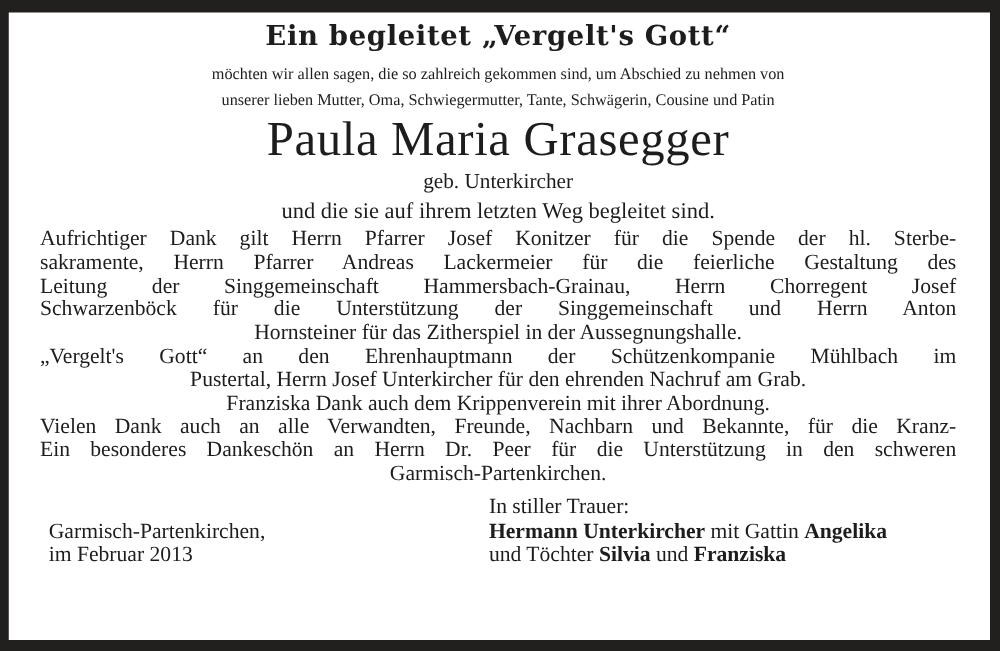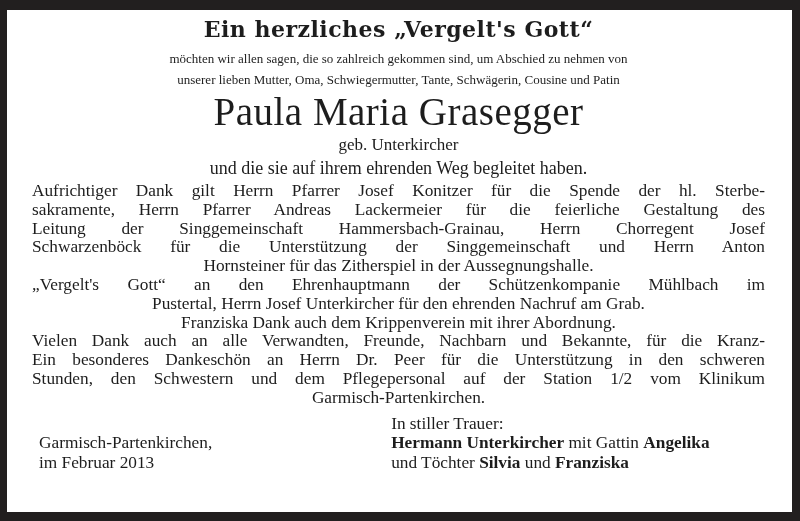--- a/index.html
+++ b/index.html
@@ -69,49 +69,48 @@
   .place-date { width: 49%; box-sizing: border-box; padding-left: 7px; }
   .mourners { flex: 1; }
   .b { font-weight: bold; }
 </style>
 </head>
 <body>
 
 <div class="page">
   <div class="paper">
 
-    <div class="heading">Ein herzliches „Vergelt's Gott“</div>
+    <div class="heading">Ein begleitet „Vergelt's Gott“</div>
 
     <div class="intro-block">
       <div class="intro">möchten wir allen sagen, die so zahlreich gekommen sind, um Abschied zu nehmen von</div>
       <div class="intro">unserer lieben Mutter, Oma, Schwiegermutter, Tante, Schwägerin, Cousine und Patin</div>
     </div>
 
     <h1 class="name">Paula Maria Grasegger</h1>
 
     <div class="maiden">geb. Unterkircher</div>
 
-    <div class="farewell">und die sie auf ihrem ehrenden Weg begleitet haben.</div>
+    <div class="farewell">und die sie auf ihrem letzten Weg begleitet sind.</div>
 
     <div class="bodytext">
       <div class="line j">Aufrichtiger Dank gilt Herrn Pfarrer Josef Konitzer für die Spende der hl. Sterbe-</div>
       <div class="line j">sakramente, Herrn Pfarrer Andreas Lackermeier für die feierliche Gestaltung des</div>
       <div class="line j">Leitung der Singgemeinschaft Hammersbach-Grainau, Herrn Chorregent Josef</div>
       <div class="line j">Schwarzenböck für die Unterstützung der Singgemeinschaft und Herrn Anton</div>
       <div class="line c">Hornsteiner für das Zitherspiel in der Aussegnungshalle.</div>
 
       <div class="line j">„Vergelt's Gott“ an den Ehrenhauptmann der Schützenkompanie Mühlbach im</div>
       <div class="line c">Pustertal, Herrn Josef Unterkircher für den ehrenden Nachruf am Grab.</div>
 
       <div class="line c">Franziska Dank auch dem Krippenverein mit ihrer Abordnung.</div>
 
       <div class="line j">Vielen Dank auch an alle Verwandten, Freunde, Nachbarn und Bekannte, für die Kranz-</div>
 
       <div class="line j">Ein besonderes Dankeschön an Herrn Dr. Peer für die Unterstützung in den schweren</div>
-      <div class="line j">Stunden, den Schwestern und dem Pflegepersonal auf der Station 1/2 vom Klinikum</div>
       <div class="line c">Garmisch-Partenkirchen.</div>
     </div>
 
     <div class="footer">
       <div class="place-date">
         <div>Garmisch-Partenkirchen,</div>
         <div>im Februar 2013</div>
       </div>
       <div class="mourners">
         <div>In stiller Trauer:</div>

